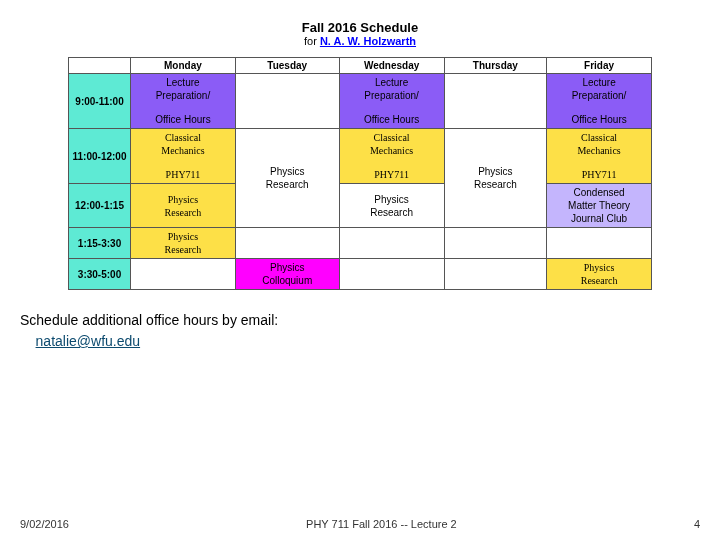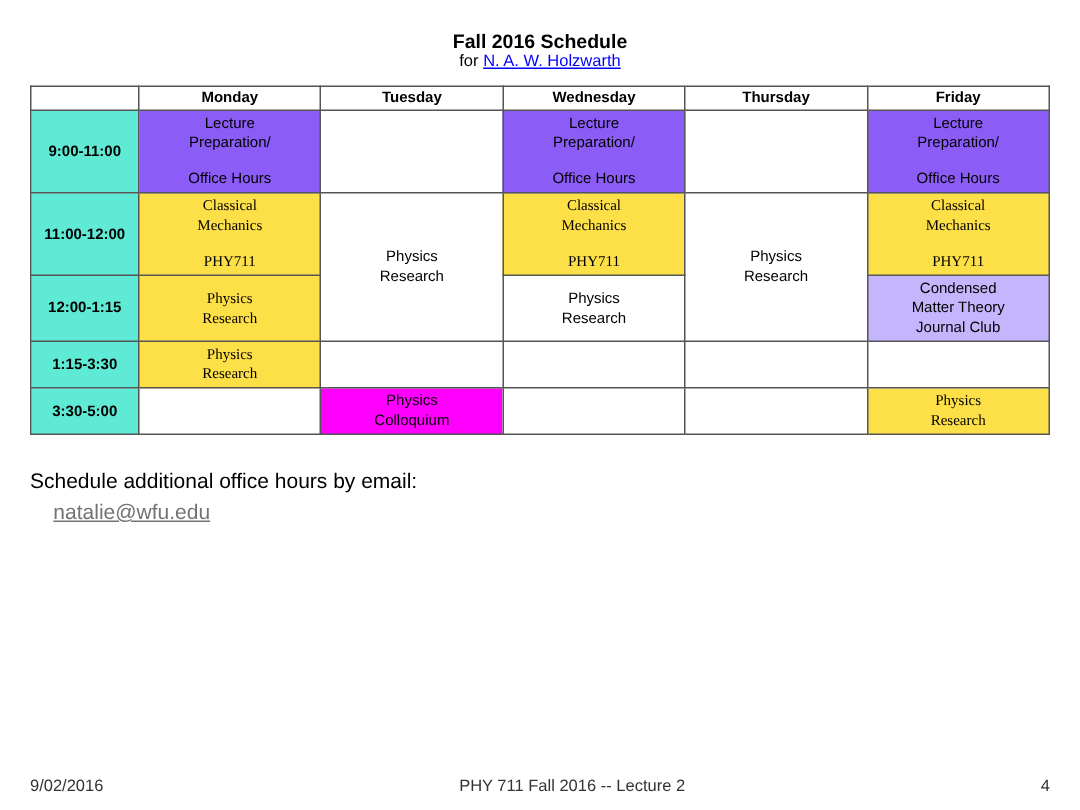--- a/index.html
+++ b/index.html
@@ -31,25 +31,26 @@
       font-size: 13px;
     }
 
     .header .subtitle {
       font-size: 11px;
     }
 
     .header .subtitle a {
       color: blue;
       text-decoration: underline;
+      font-weight: bold;
     }
 
     .schedule-table {
       border-collapse: collapse;
-      width: 680px;
+      width: 584px;
       margin-bottom: 14px;
     }
 
     .schedule-table td, .schedule-table th {
       border: 1px solid #555;
       text-align: center;
       vertical-align: middle;
       padding: 2px 3px;
       font-size: 10px;
     }
@@ -105,21 +106,21 @@
 
     .footer-text {
       font-size: 14px;
       text-align: left;
       width: 680px;
       margin-top: 6px;
       line-height: 1.5;
     }
 
     .footer-text a {
-      color: #737373;
+      color: #0c4a6e;
       text-decoration: underline;
     }
 
     .bottom-bar {
       display: flex;
       justify-content: space-between;
       width: 680px;
       margin-top: auto;
       padding-top: 8px;
       font-size: 11px;

